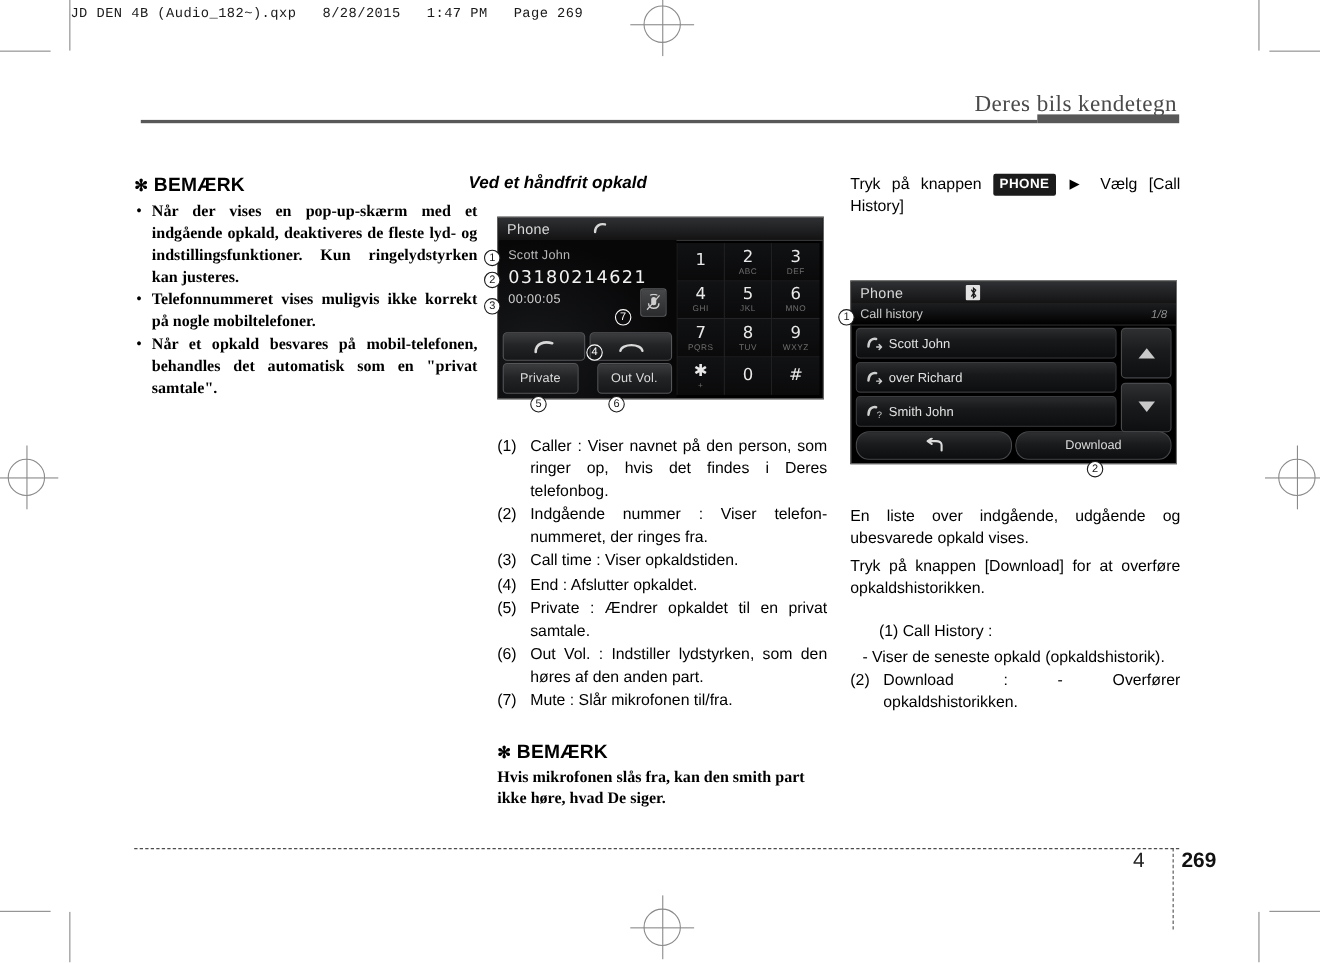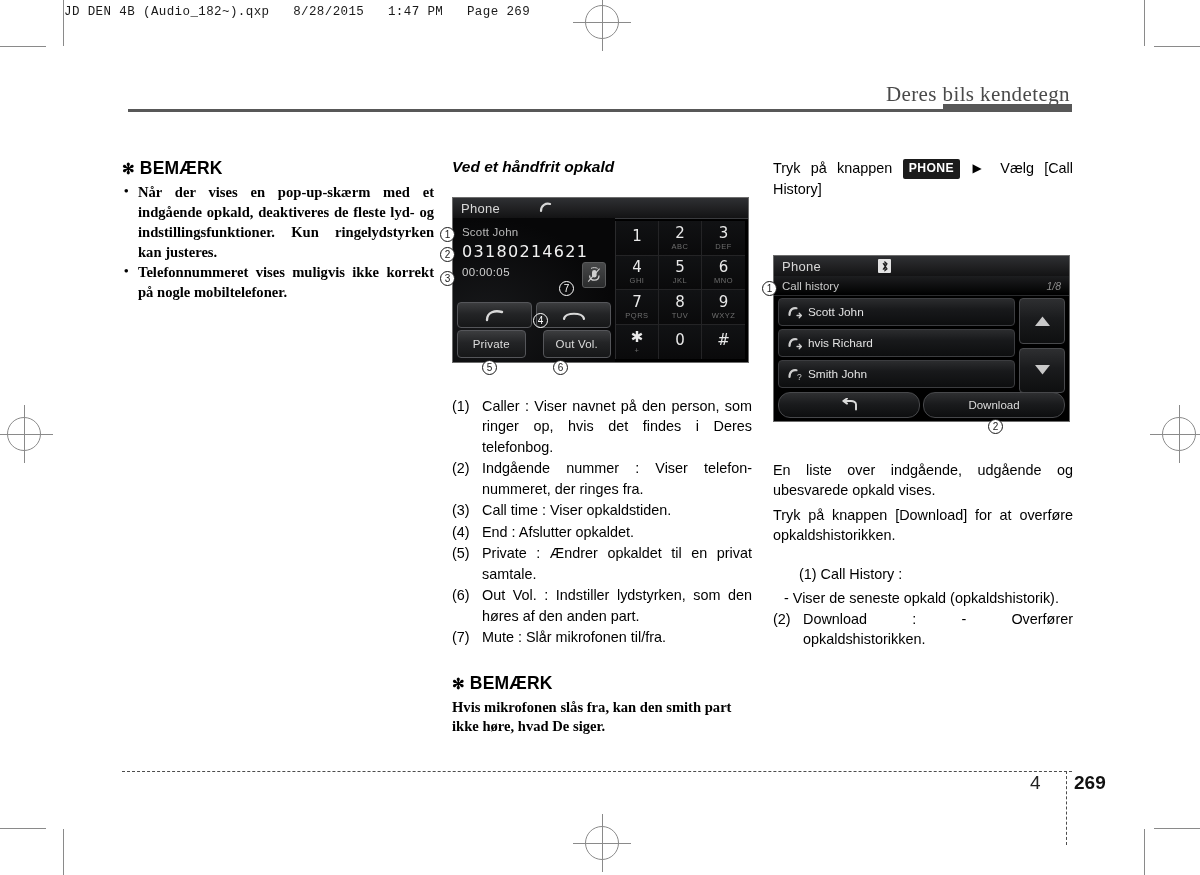--- a/index.html
+++ b/index.html
@@ -62,21 +62,21 @@
   .rulebar-thick {
     position: absolute;
     left: 943px; top: 104px;
     width: 129px; height: 8px;
     background: #585858;
   }
 
   
   .col { position: absolute; top: 158px; }
   .col-left  { left: 122px;  width: 312px; }
-  .col-mid   { left: 452px;  width: 300px; }
+  .col-mid   { left: 426px;  width: 300px; }
   .col-right { left: 773px;  width: 300px; }
 
   h3.note-title {
     font-family: "Liberation Sans", sans-serif;
     font-size: 17.5px;
     font-weight: bold;
     margin: 0 0 4px 0;
     letter-spacing: 0.2px;
   }
   h3.note-title .ast { font-size: 15px; }
@@ -410,20 +410,21 @@
 <div class="rulebar-thick"></div>
 
 <div class="col col-left">
   <h3 class="note-title">
     <span class="ast">✻</span>
     <span>BEMÆRK</span>
   </h3>
   <ul class="bullets">
     <li>Når der vises en pop-up-skærm med et indgående opkald, deaktiveres de fleste lyd- og indstillingsfunktioner. Kun ringelydstyrken kan justeres.</li>
     <li>Telefonnummeret vises muligvis ikke korrekt på nogle mobiltelefoner.</li>
+    <li>Når et opkald besvares på mobil-telefonen, behandles det automatisk som en "privat samtale".</li>
   </ul>
 </div>
 
 <div class="col col-mid">
   <div class="subhead-ital">Ved et håndfrit opkald</div>
 </div>
 
 <div class="screen scr-call">
   <div class="titlebar">
     <span class="ttl">Phone</span>
@@ -582,21 +583,21 @@
         </span>
         <span>Scott John</span>
       </div>
       <div class="hist-item">
         <span class="ci">
           <svg width="16" height="13" viewBox="0 0 16 13">
               <path d="M1.5 9 C1.5 3.2, 5.5 1.5, 8.5 2.2" stroke="#cfcfcf" stroke-width="2.2" fill="none" stroke-linecap="round"></path>
               <path d="M9 9.5 L13.2 9.5 M11.2 7.3 L13.4 9.5 L11.2 11.7" stroke="#cfcfcf" stroke-width="1.3" fill="none" stroke-linecap="round" stroke-linejoin="round"></path>
             </svg>
         </span>
-        <span>hvis Richard</span>
+        <span>over Richard</span>
       </div>
       <div class="hist-item">
         <span class="ci">
           <svg width="16" height="13" viewBox="0 0 16 13">
               <path d="M1.5 9 C1.5 3.2, 5.5 1.5, 8.5 2.2" stroke="#cfcfcf" stroke-width="2.2" fill="none" stroke-linecap="round"></path>
               <text x="9" y="12" font-family="Liberation Sans, sans-serif" font-size="8.5" fill="#cfcfcf">?</text>
             </svg>
         </span>
         <span>Smith John</span>
       </div>

